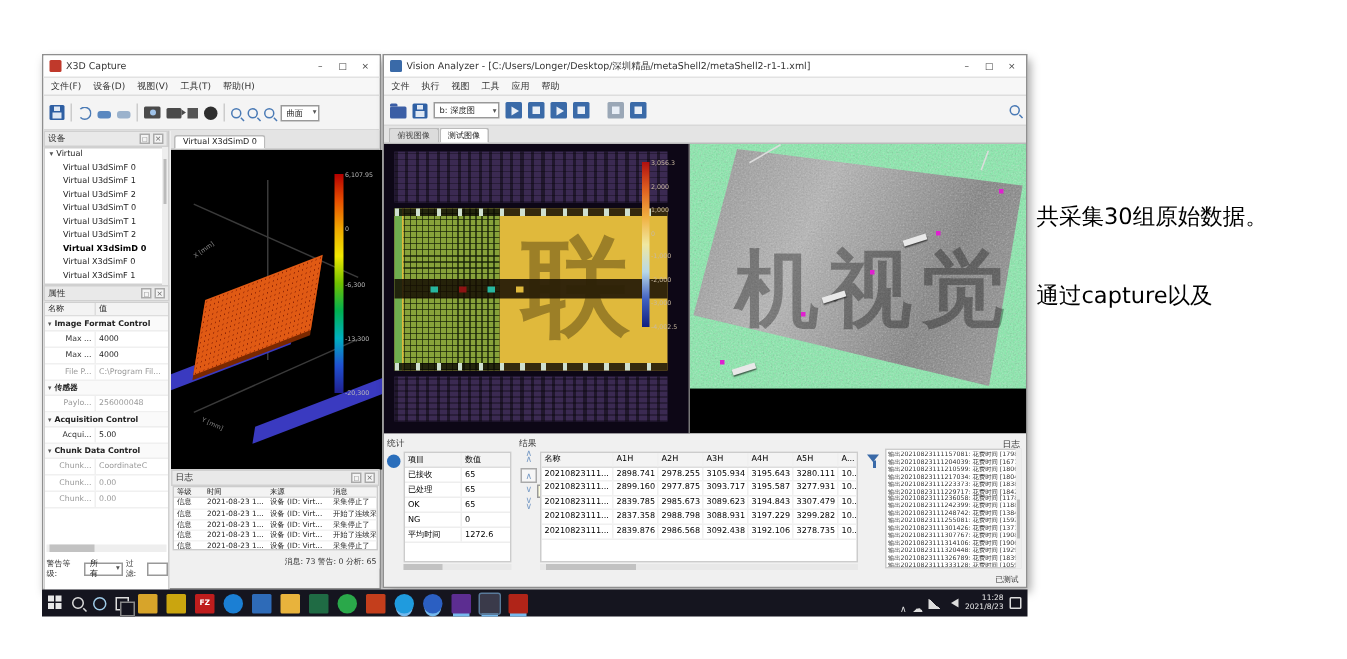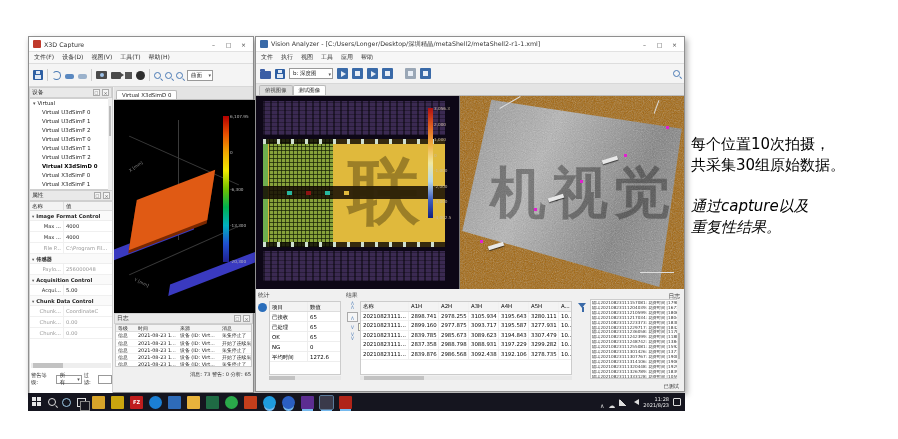--- a/index.html
+++ b/index.html
@@ -130,21 +130,21 @@
   .hm-botedge { position:absolute; left:0; bottom:0; width:182px; height:5px; background:rgba(10,6,2,.8);
                 background-image:repeating-linear-gradient(90deg,#cfe0d0 0 3px, transparent 3px 14px);}
   .hm-cbar { position:absolute; left:172px; top:12px; width:5px; height:110px;
              background:linear-gradient(180deg,#b01010,#e06020,#f0b040,#f0e8a0,#b8d8e8,#4060c0,#102080);}
   .hm-ticks { position:absolute; left:178px; top:10px; height:114px; width:24px; display:flex; flex-direction:column; justify-content:space-between;}
   .hm-ticks span { font-size:4.2px; color:#c9b9a0; white-space:nowrap; }
   .wm { position:absolute; color:rgba(45,35,5,.38); font-weight:bold; pointer-events:none; }
   .wm-cn { left:92px; top:48px; font-size:72px; }
   .wm-latin { left:96px; top:158px; font-size:24px; letter-spacing:4px; color:rgba(200,210,220,.25); }
 
-  .gs { position:relative; flex:1; height:193px; background:#a16207; overflow:hidden; }
+  .gs { position:relative; flex:1; height:163px; background:#86efac; overflow:hidden; }
   .gs-quad { position:absolute; inset:0; clip-path:polygon(14% 2%, 99% 17%, 89% 99%, 1% 70%);
              background:linear-gradient(115deg,#8f8f8f 0%, #b5b5b5 35%, #7e7e7e 70%, #9b9b9b 100%); }
   .gs-noise { position:absolute; inset:0; opacity:.5; }
   .wm-cn2 { left:30px; top:60px; font-size:56px; color:rgba(0,0,0,.32); letter-spacing:6px;}
   .gs-mark { position:absolute; width:3px; height:3px; background:#e020d0; }
   .gs-bar { position:absolute; width:16px; height:4px; background:#e8e8e8; transform:rotate(-18deg); box-shadow:0 1px 1px rgba(0,0,0,.6);}
   .gs-ax { position:absolute; background:#ddd; }
 
   .ana-bottom { position:absolute; top:252px; left:0; right:0; bottom:0; background:#f0f0f0; display:flex; font-size:5.4px;}
   .bp-title { font-size:5.8px; color:#333; padding:2px 0 1px 2px; }
@@ -200,21 +200,21 @@
   .tb-tray { margin-left:auto; display:flex; align-items:center; gap:4px; }
   .tb-chev::before { content:"\2227"; color:#ddd; font-size:6px; }
   .tb-cloud::before { content:"\2601"; color:#ddd; font-size:7px; }
   .tb-net { width:8px; height:7px; background:linear-gradient(to top right,#ddd 49%, transparent 50%); }
   .tb-vol { width:0; height:0; border:3px solid transparent; border-right:5px solid #ddd; }
   .tb-clock { text-align:right; color:#eee; font-size:5px; line-height:6px; }
   .tb-notif { width:8px; height:8px; border:1px solid #ddd; border-radius:1px; }
 
   
   .annotation { position:absolute; left:691px; top:134px; width:206px; color:#000; font-size:15px; line-height:21px; }
-  .annotation .para + .para { margin-top:20px;font-style:italic; }
+  .annotation .para + .para { margin-top:32px; }
 </style>
 </head>
 <body>
 
 <div class="page">
 
   <div class="win win-capture">
     <div class="titlebar">
       <span class="cap-ico"></span>
       <span class="title-text">X3D Capture</span>
@@ -661,22 +661,20 @@
       <span class="tb-clock">
         <div>11:28</div>
         <div>2021/8/23</div>
       </span>
       <span class="tb-notif"></span>
     </span>
   </div>
 
   <div class="annotation">
     <div class="para">
-        <div>每个位置10次拍摄，</div>
         <div>共采集30组原始数据。</div>
       </div>
     <div class="para">
         <div>通过capture以及</div>
-        <div>重复性结果。</div>
       </div>
   </div>
 
 </div>
 
 </body></html>

